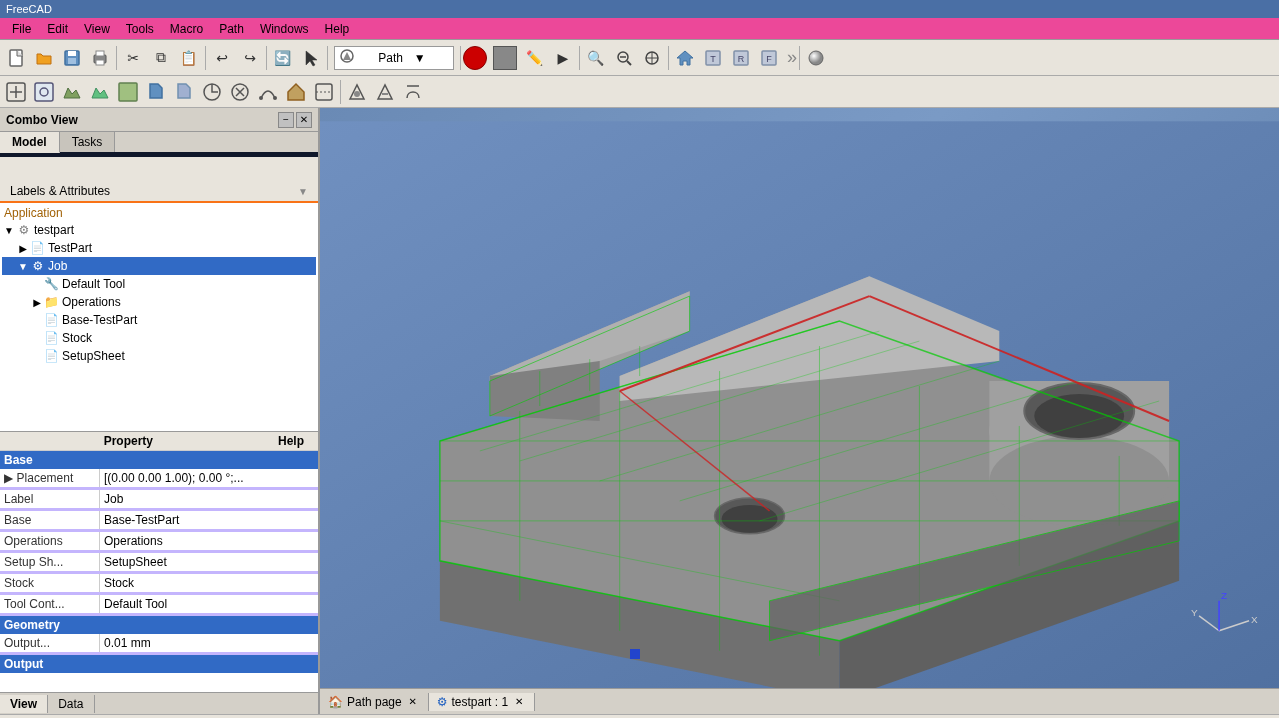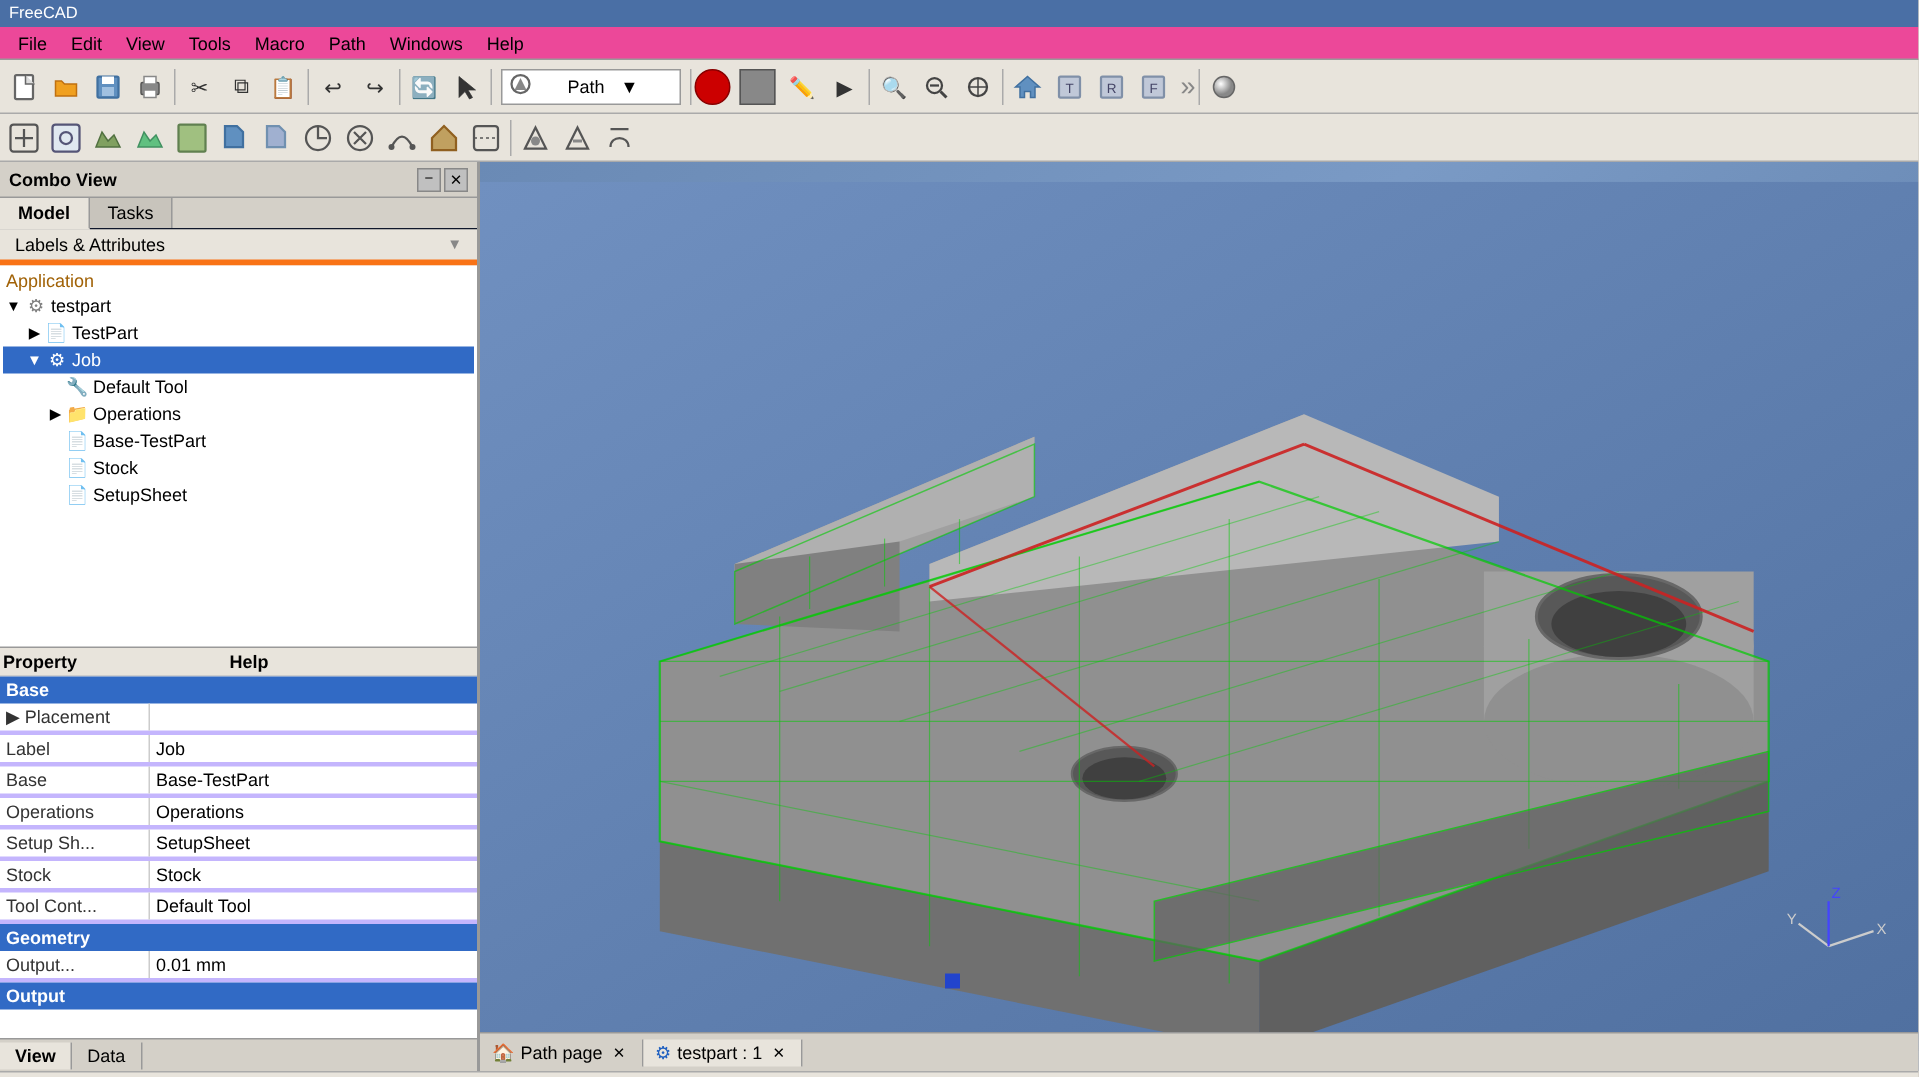--- a/index.html
+++ b/index.html
@@ -30,42 +30,42 @@
     
     #left-panel { width: 320px; background: #e8e4dc; border-right: 2px solid #999; display: flex; flex-direction: column; flex-shrink: 0; }
 
     
     .combo-header { background: #d4d0c8; border-bottom: 1px solid #999; padding: 2px 6px; display: flex; align-items: center; justify-content: space-between; height: 24px; }
     .combo-title { font-size: 12px; font-weight: bold; }
     .combo-btns { display: flex; gap: 2px; }
     .combo-btn { width: 16px; height: 16px; background: #c0c0c0; border: 1px solid #888; font-size: 10px; cursor: pointer; display: flex; align-items: center; justify-content: center; }
 
     
-    .tab-bar { display: flex; border-bottom: 1px solid #0f172a; background: #d4d0c8; }
+    .tab-bar { display: flex; border-bottom: 5px solid #0f172a; background: #d4d0c8; }
     .tab { padding: 3px 12px; cursor: pointer; font-size: 12px; border-right: 1px solid #999; background: #c8c4bc; }
     .tab.active { background: #e8e4dc; border-bottom: 1px solid #e8e4dc; margin-bottom: -1px; font-weight: bold; }
 
     
-    .la-tab { padding: 3px 10px; cursor: pointer; font-size: 12px; background: #d4d0c8; border-bottom: 4px solid #f97316; display: flex; align-items: center; }
+    .la-tab { padding: 3px 10px; cursor: pointer; font-size: 12px; background: #d4d0c8; border-bottom: 2px solid #f97316; display: flex; align-items: center; margin-top: 24px; }
     .la-tab.active { background: #e8e4dc; }
 
     
     #tree-area { flex: 1; background: white; overflow: auto; border-bottom: 1px solid #999; padding: 2px; }
     .tree-section { font-size: 12px; padding: 1px 2px; color: #a16207; }
     .tree-item { display: flex; align-items: center; padding: 1px 0; cursor: pointer; font-size: 12px; white-space: nowrap; }
     .tree-item.selected { background: #316ac5; color: white; }
     .tree-item .arrow { width: 14px; text-align: center; font-size: 10px; }
     .tree-item .icon { width: 16px; height: 16px; margin-right: 2px; display: flex; align-items: center; justify-content: center; font-size: 12px; }
     .tree-indent-1 { padding-left: 14px; }
     .tree-indent-2 { padding-left: 28px; }
 
     
     #props-area { height: 260px; background: white; overflow: auto; }
     .prop-header { display: flex; align-items: center; padding: 2px; background: #e8e4dc; border-bottom: 1px solid #ccc; font-size: 12px; font-weight: bold; }
-    .prop-col { flex: 1; }
+    .prop-col { flex: 1; text-align: right; }
     .prop-row { display: flex; border-bottom: 3px solid #c4b5fd; font-size: 12px; }
     .prop-key { width: 100px; padding: 2px 4px; border-right: 1px solid #ccc; color: #333; overflow: hidden; text-overflow: ellipsis; }
     .prop-val { flex: 1; padding: 2px 4px; color: #000; overflow: hidden; text-overflow: ellipsis; }
     .prop-section-header { background: #316ac5; color: white; padding: 2px 4px; font-size: 12px; font-weight: bold; }
     .scrollbar-v { width: 12px; background: #d4d0c8; }
 
     
     .bottom-tabs { display: flex; align-items: center; background: #d4d0c8; border-top: 1px solid #999; height: 22px; }
     .bottom-tab { padding: 2px 10px; cursor: pointer; font-size: 12px; border-right: 1px solid #999; }
     .bottom-tab.active { background: #e8e4dc; font-weight: bold; }
@@ -396,20 +396,21 @@
       <div class="prop-header">
         <span class="prop-col">Property</span>
         <span class="prop-col">Help</span>
         <div class="scrollbar-v"></div>
       </div>
 
       <div class="prop-section-header">Base</div>
 
       <div class="prop-row">
         <span class="prop-key">▶ Placement</span>
+        <span class="prop-val">[(0.00 0.00 1.00); 0.00 °;...</span>
       </div>
       <div class="prop-row">
         <span class="prop-key">Label</span>
         <span class="prop-val">Job</span>
       </div>
       <div class="prop-row">
         <span class="prop-key">Base</span>
         <span class="prop-val">Base-TestPart</span>
       </div>
       <div class="prop-row">

